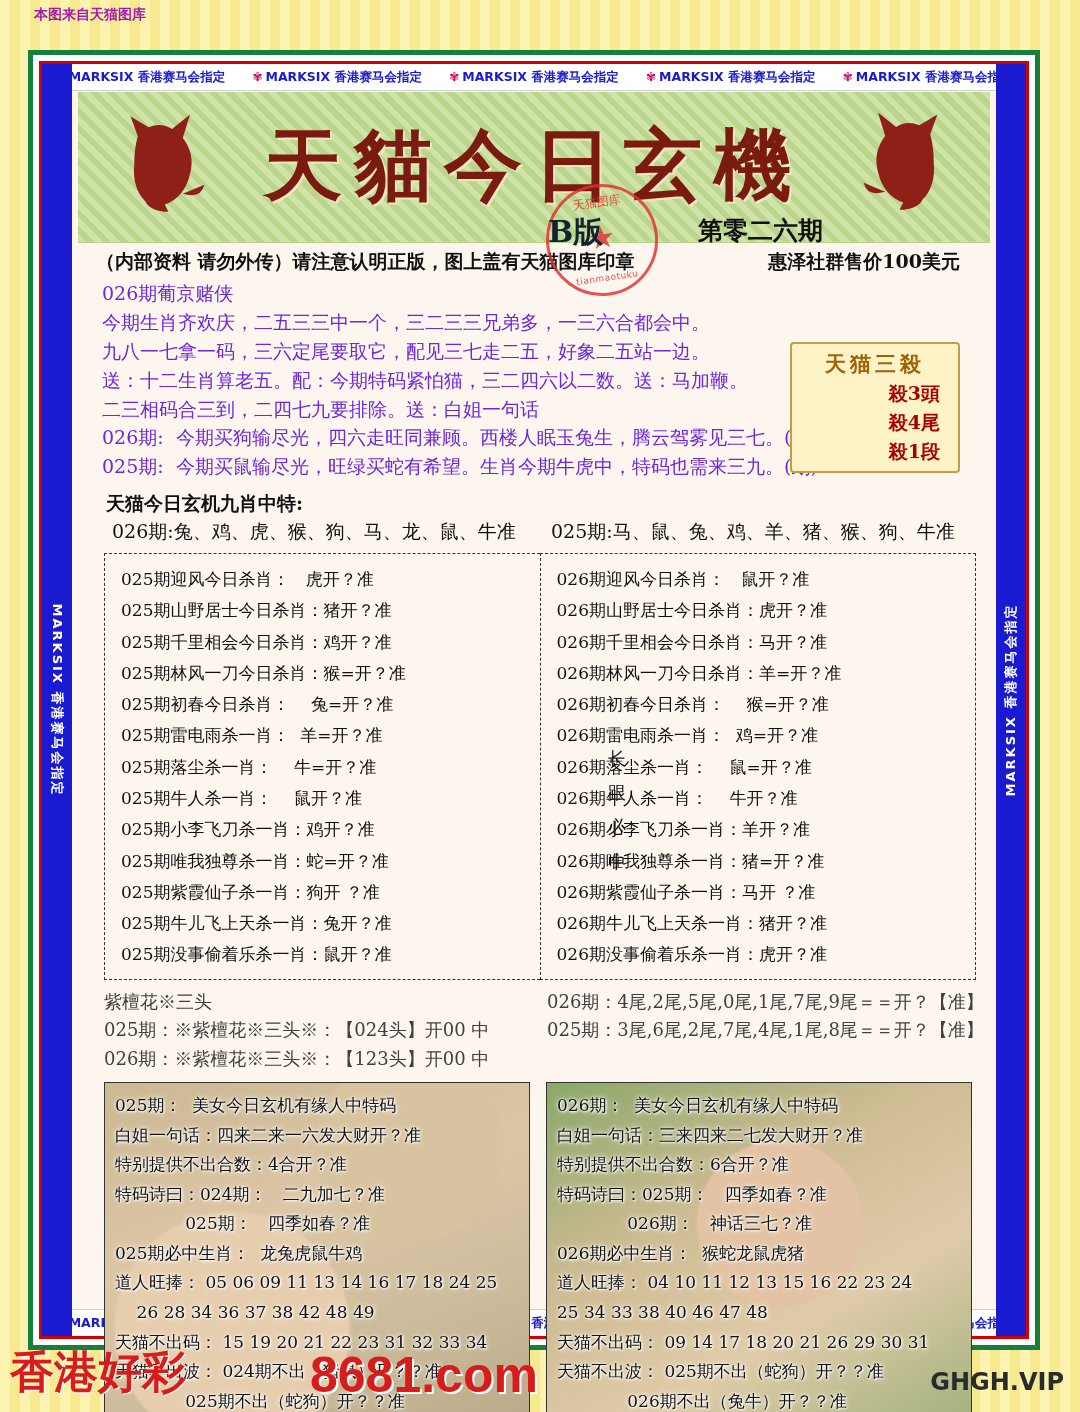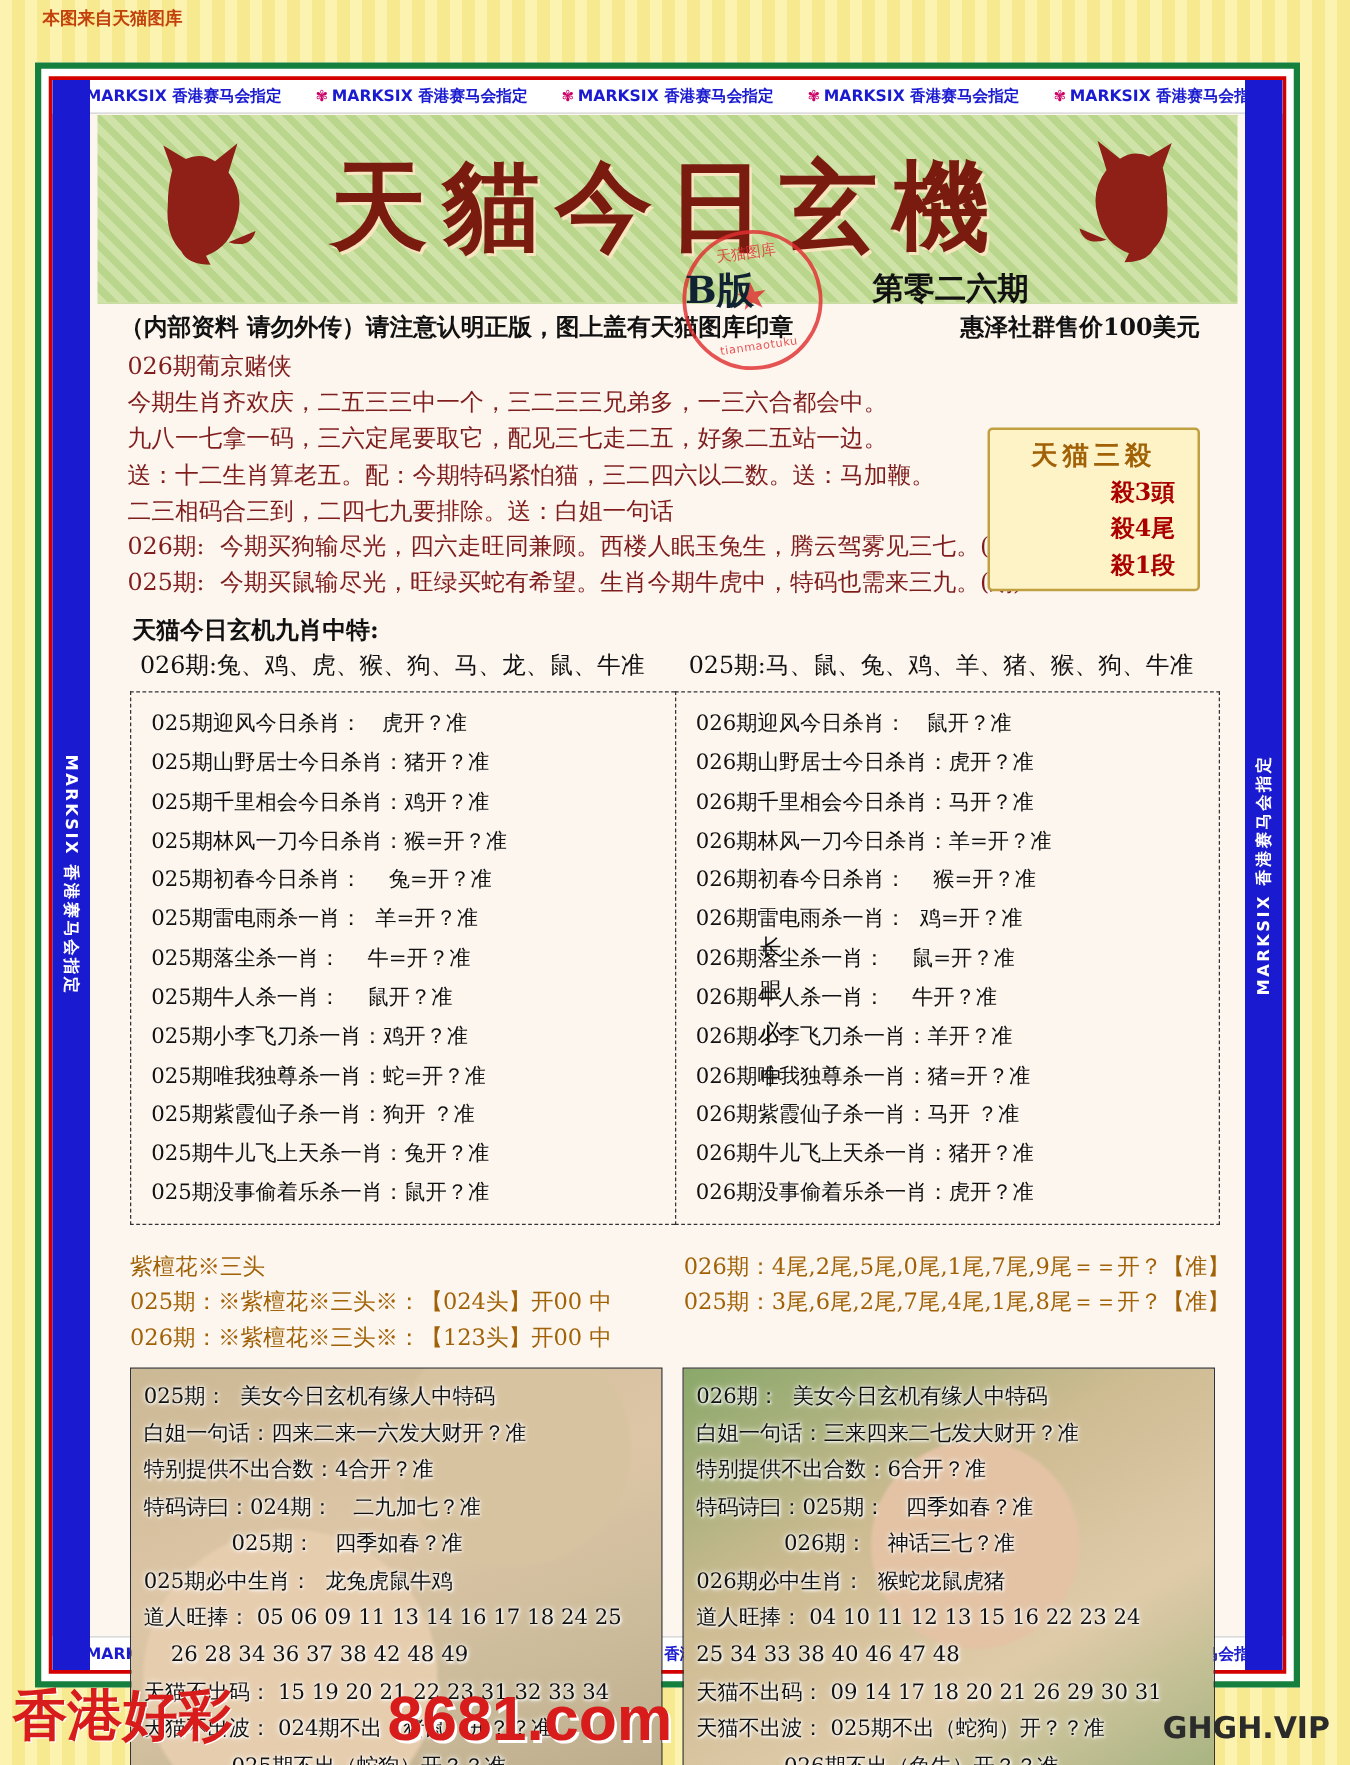--- a/index.html
+++ b/index.html
@@ -4,21 +4,21 @@
 <style>
   html,body{margin:0;padding:0;}
   body{
     width:1080px;height:1412px;position:relative;overflow:hidden;
     background:#fbf0a8;
     font-family:"DejaVu Sans","Liberation Sans",sans-serif;
   }
   
   .page-bg{position:absolute;inset:0;background:
      repeating-linear-gradient(90deg,#fdf3b0 0px,#fdf3b0 10px,#f7e98f 10px,#f7e98f 20px);}
-  .topnote{position:absolute;left:34px;top:6px;font-size:14px;color:#c2410c;font-weight:bold;
+  .topnote{position:absolute;left:34px;top:6px;font-size:14px;color:#a21caf;font-weight:bold;
     font-family:"DejaVu Sans","Liberation Sans",sans-serif;text-align:center;}
   
   .frame{position:absolute;left:28px;top:50px;width:1012px;height:1300px;
      border:5px solid #15803d;background:#fff;box-sizing:border-box;}
   .frame-inner{position:absolute;inset:6px;border:3px solid #d40000;box-sizing:border-box;background:#fdf6ef;}
   
   .strip{position:absolute;left:0;right:0;height:26px;background:#fff;
      display:flex;align-items:center;justify-content:space-around;
      font-size:12.5px;color:#1a1ad0;font-weight:bold;overflow:hidden;white-space:nowrap;}
   .strip.top{top:0;border-bottom:1px solid #cfcfcf;}
@@ -52,21 +52,21 @@
      border-radius:50%;color:#e03030;opacity:.82;display:flex;align-items:center;justify-content:center;
      font-size:11px;text-align:center;line-height:1.15;transform:rotate(-8deg);}
   .stamp .star{position:absolute;font-size:30px;left:50%;top:50%;transform:translate(-50%,-55%);}
   .stamp .t1{position:absolute;top:9px;left:0;right:0;font-size:12px;}
   .stamp .t2{position:absolute;bottom:10px;left:0;right:0;font-size:9px;letter-spacing:.5px;}
   
   .notice{display:flex;align-items:flex-end;font-size:19px;color:#111;padding:6px 4px 2px 18px;
      font-family:"DejaVu Serif","Liberation Serif",serif;font-weight:bold;}
   .notice .price{margin-left:auto;padding-right:26px;}
   
-  .body-text{padding:2px 10px 0 24px;font-size:19px;line-height:1.52;color:#7f1d1d;
+  .body-text{padding:2px 10px 0 24px;font-size:19px;line-height:1.52;color:#6d28d9;
      font-family:"DejaVu Serif","Liberation Serif",serif;}
   .row-lbl{display:inline-block;width:74px;}
   
   .sansha{position:absolute;right:30px;top:250px;width:150px;border:2px solid #c0a040;
      background:#fdf3c6;border-radius:4px;padding:6px 8px;text-align:center;
      font-family:"DejaVu Serif","Liberation Serif",serif;}
   .sansha .h{font-size:21px;font-weight:bold;color:#a16207;letter-spacing:4px;}
   .sansha .l{font-size:19px;font-weight:bold;color:#a00;margin-top:3px;text-align:right;padding-right:10px;}
   
   .jx-title{padding:10px 0 2px 28px;font-size:19px;font-weight:bold;color:#111;
@@ -76,21 +76,21 @@
   .jx-row>div{width:460px;}
   
   .dash-wrap{display:flex;margin:2px 14px 0 26px;gap:0;}
   .dash-col{border:1px dashed #333;padding:10px 8px 8px 16px;flex:1;}
   .dash-col:first-child{border-right:none;}
   .dash-line{font-size:17px;line-height:1.84;color:#111;
      font-family:"DejaVu Serif","Liberation Serif",serif;white-space:pre;}
   .mid-col{position:absolute;left:527px;top:650px;font-size:18px;line-height:1.9;color:#111;
      font-family:"DejaVu Serif","Liberation Serif",serif;text-align:center;width:24px;}
   
-  .low{display:flex;margin:20px 0 0 0;padding-left:26px;font-size:18px;color:#a16207;
+  .low{display:flex;margin:8px 0 0 0;padding-left:26px;font-size:18px;color:#404040;
      font-family:"DejaVu Serif","Liberation Serif",serif;line-height:1.6;}
   .low>div{width:496px;}
   
   .photos{display:flex;gap:16px;margin:8px 18px 0 26px;}
   .photo{position:relative;flex:1;height:352px;border:1px solid #333;overflow:hidden;}
   .photo .bgimg{position:absolute;inset:0;}
   .photo .txt{position:relative;padding:8px 8px 0 10px;font-size:17px;line-height:1.74;color:#111;
      font-family:"DejaVu Serif","Liberation Serif",serif;white-space:pre;
      text-shadow:0 0 3px #fff,0 0 6px #fff,1px 1px 2px #fff;}
   

